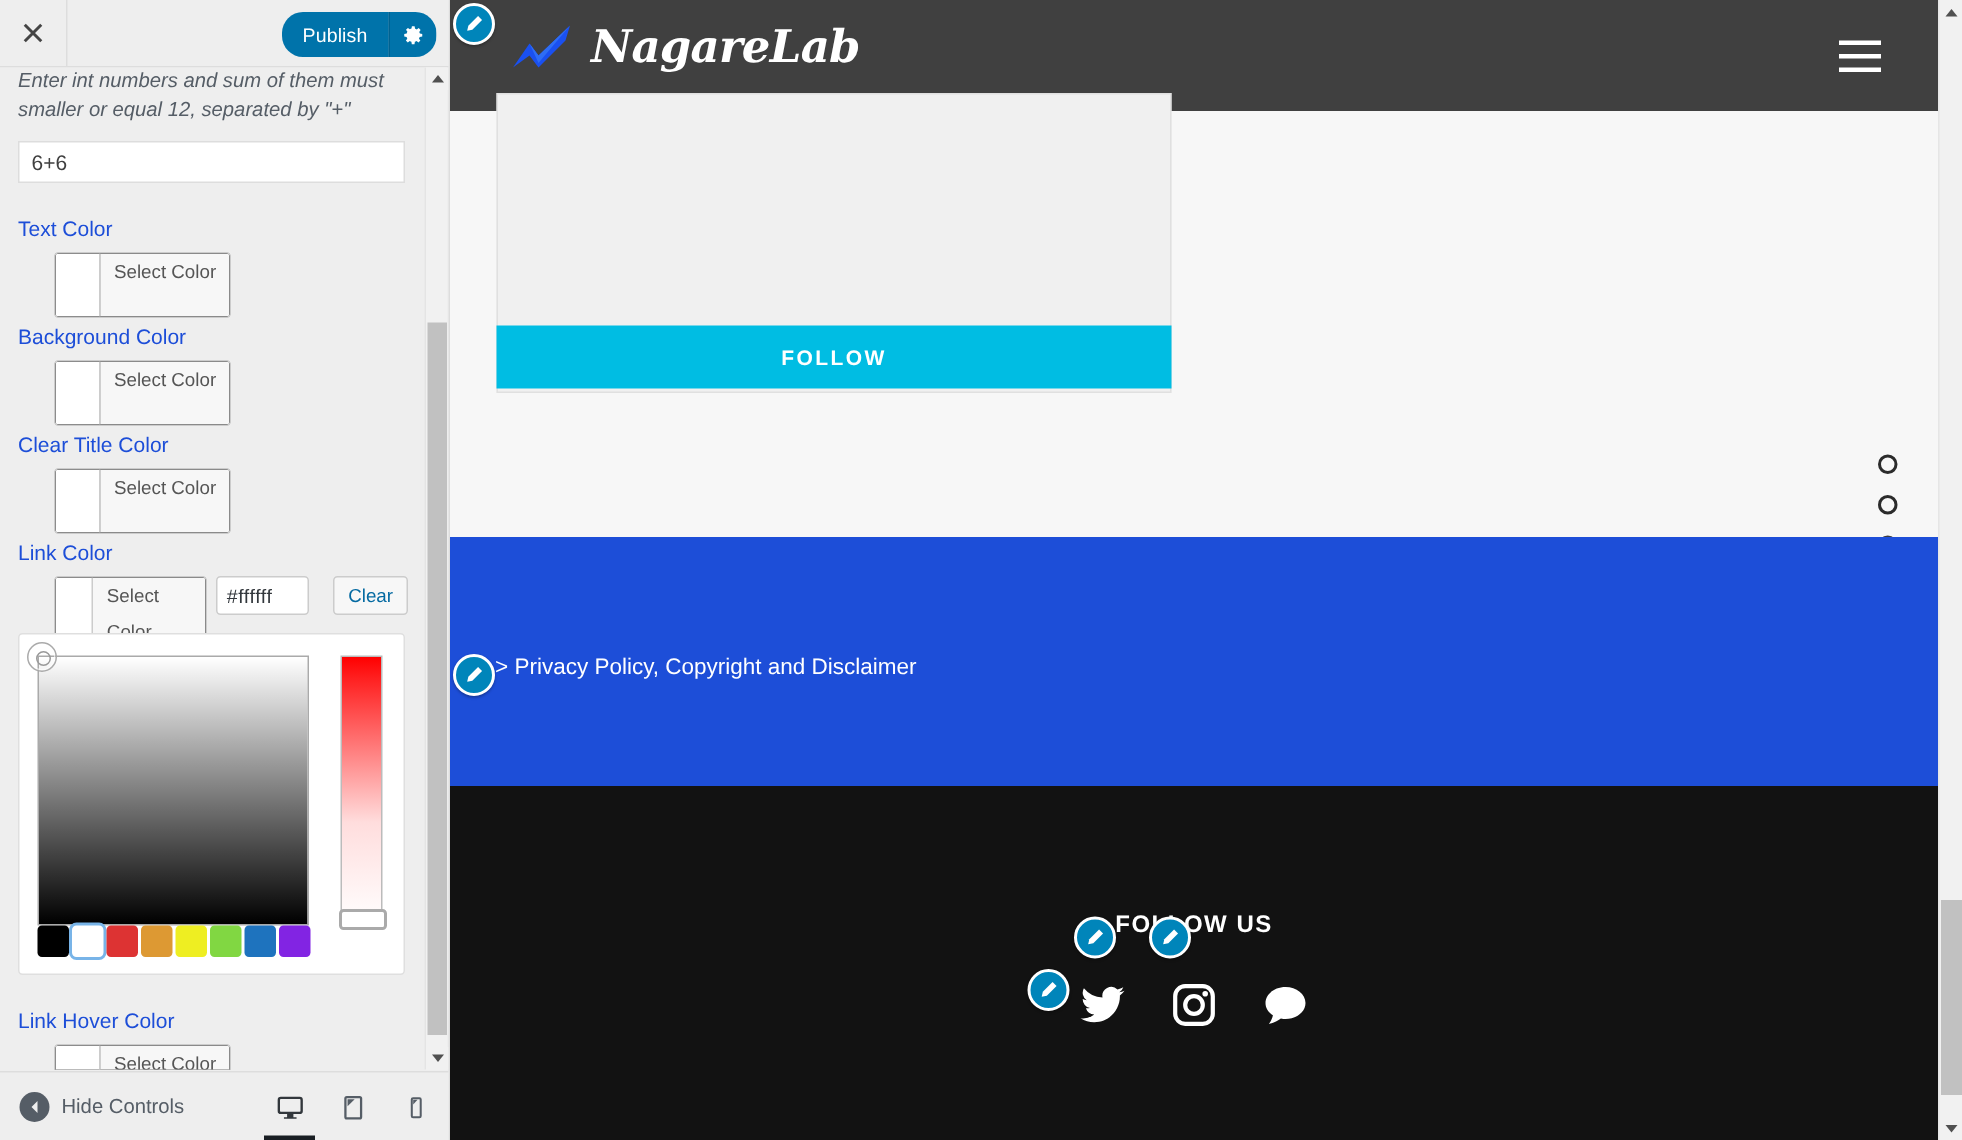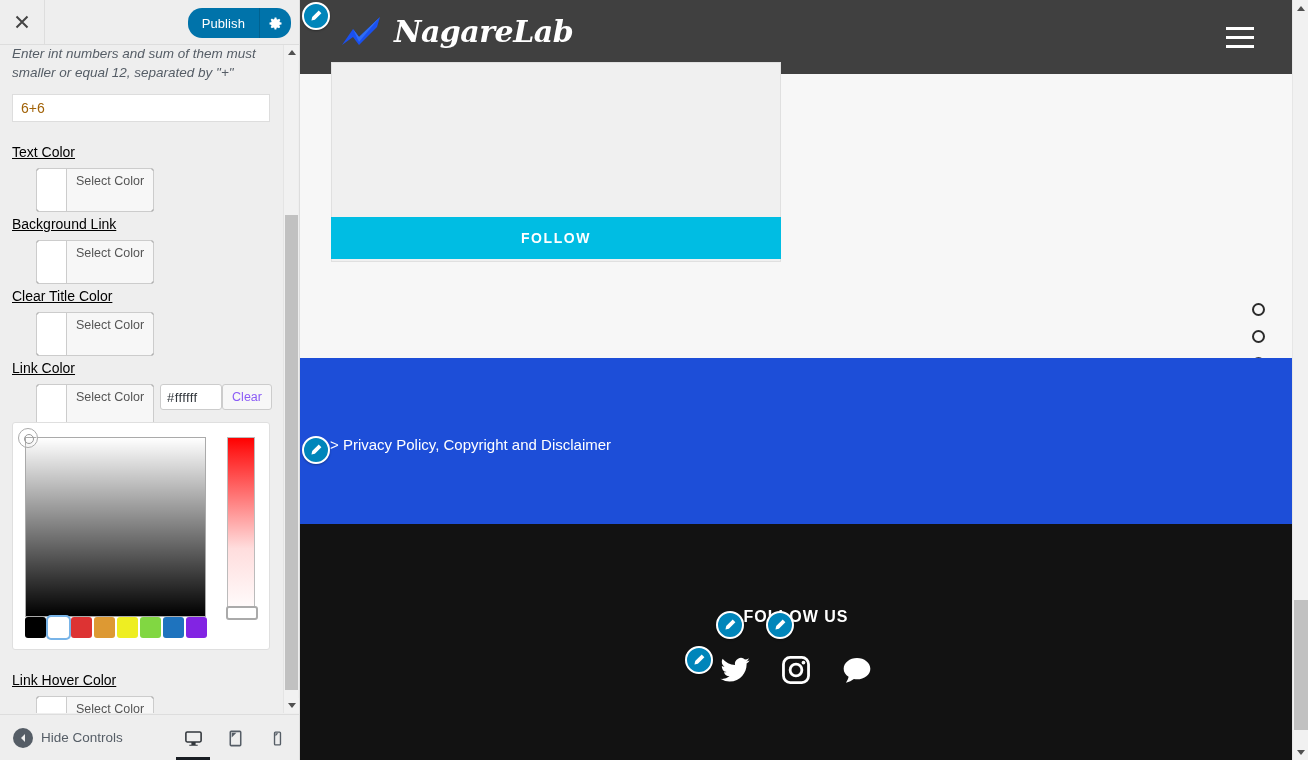--- a/index.html
+++ b/index.html
@@ -81,33 +81,32 @@
   .desc-wrap { margin-top: -1px; }
   #int-input {
     width: 258px;
     height: 28px;
     margin-top: 12px;
     border: 1px solid #ddd;
     background: #fff;
     font-size: 14px;
     font-family: "Liberation Sans", sans-serif;
     padding: 2px 8px;
-    color: #a16207;
+    color: #404040;
     border-radius: 0;
     box-shadow: none;
     outline: none;
   }
   .ctrl-label {
     font-size: 14px;
-    color: #000000;
+    color: #1d4ed8;
     margin-top: 22px;
     margin-bottom: 8px;
     display: block;
     font-weight: 400;
-    text-decoration: underline;
   }
   .cp-row { display: flex; align-items: stretch; height: 26px; }
   .cp-button {
     display: flex; align-items: stretch;
     border: 1px solid #ccc;
     background: #000000;
     border-radius: 3px;
     overflow: hidden;
     height: 44px;
     cursor: pointer;
@@ -132,27 +131,27 @@
     background: #fff;
     font-size: 13px;
     font-family: "Liberation Sans", sans-serif;
     padding: 0 6px;
     color: #32373c;
     border-radius: 3px;
     outline: none;
     letter-spacing: .4px;
   }
   .cp-clear {
-    margin-left: 0;
+    margin-left: 16px;
     height: 26px;
     border: 1px solid #ccc;
     background: #f7f7f7;
     border-radius: 3px;
     font-size: 12.5px;
-    color: #8b5cf6;
+    color: #0369a1;
     padding: 0 9px;
     cursor: pointer;
     font-family: "Liberation Sans", sans-serif;
   }
 
   
   #iris {
     margin-top: 12px;
     width: 258px;
     height: 228px;
@@ -459,21 +458,21 @@
       
       <span class="ctrl-label">Text Color</span>
       <div class="cp-row">
         <div class="cp-button">
           <div class="cp-swatch"></div>
           <div class="cp-text">Select Color</div>
         </div>
       </div>
 
       
-      <span class="ctrl-label">Background Link</span>
+      <span class="ctrl-label">Background Color</span>
       <div class="cp-row">
         <div class="cp-button">
           <div class="cp-swatch"></div>
           <div class="cp-text">Select Color</div>
         </div>
       </div>
 
       
       <span class="ctrl-label">Clear Title Color</span>
       <div class="cp-row">

